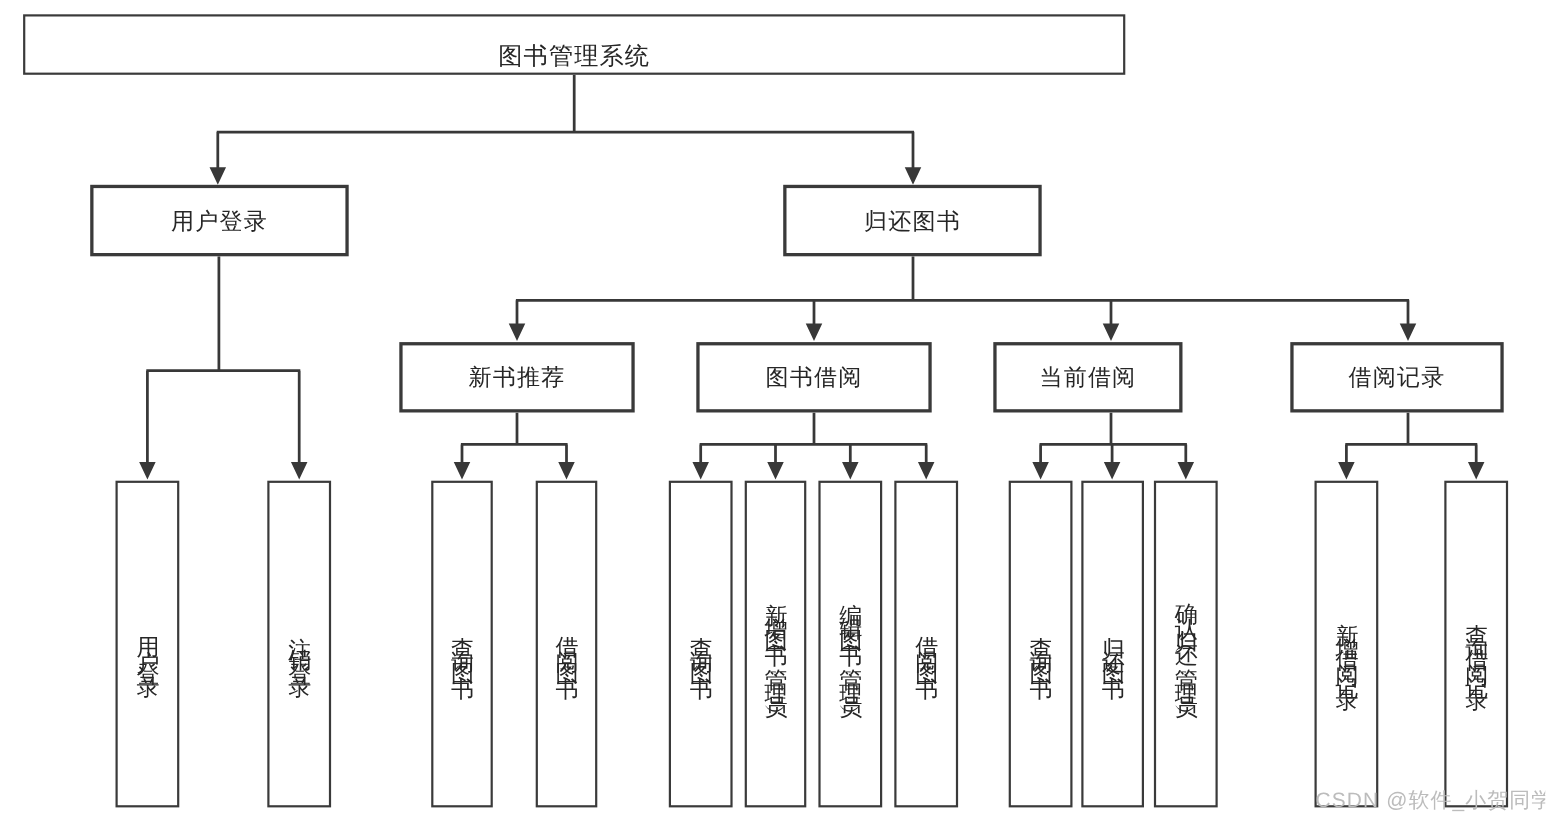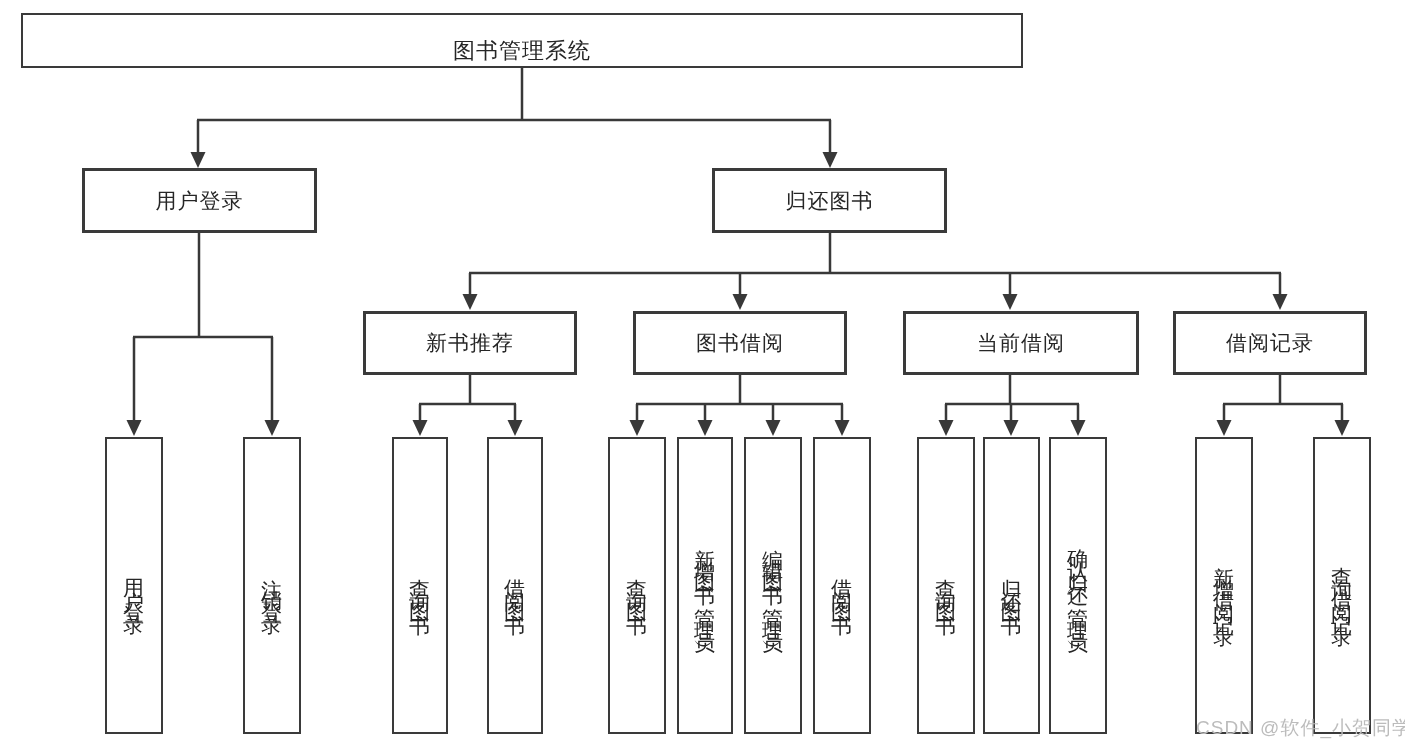--- a/index.html
+++ b/index.html
@@ -95,21 +95,21 @@
   <div class="node" style="left:712px; top:168px; width:235px; height:65px;">
     <span>归还图书</span>
   </div>
 
   <div class="node" style="left:363px; top:311px; width:214px; height:64px;">
     <span>新书推荐</span>
   </div>
   <div class="node" style="left:633px; top:311px; width:214px; height:64px;">
     <span>图书借阅</span>
   </div>
-  <div class="node" style="left:903px; top:311px; width:236px; height:64px;font-family:Liberation Mono, monospace;">
+  <div class="node" style="left:903px; top:311px; width:172px; height:64px;font-family:Liberation Mono, monospace;">
     <span>当前借阅</span>
   </div>
   <div class="node" style="left:1173px; top:311px; width:194px; height:64px;">
     <span>借阅记录</span>
   </div>
 
   <div class="node leaf" style="left:105px; top:437px; width:58px; height:297px;">
     <span class="vtext">用户登录</span>
   </div>
   <div class="node leaf" style="left:243px; top:437px; width:58px; height:297px;">

